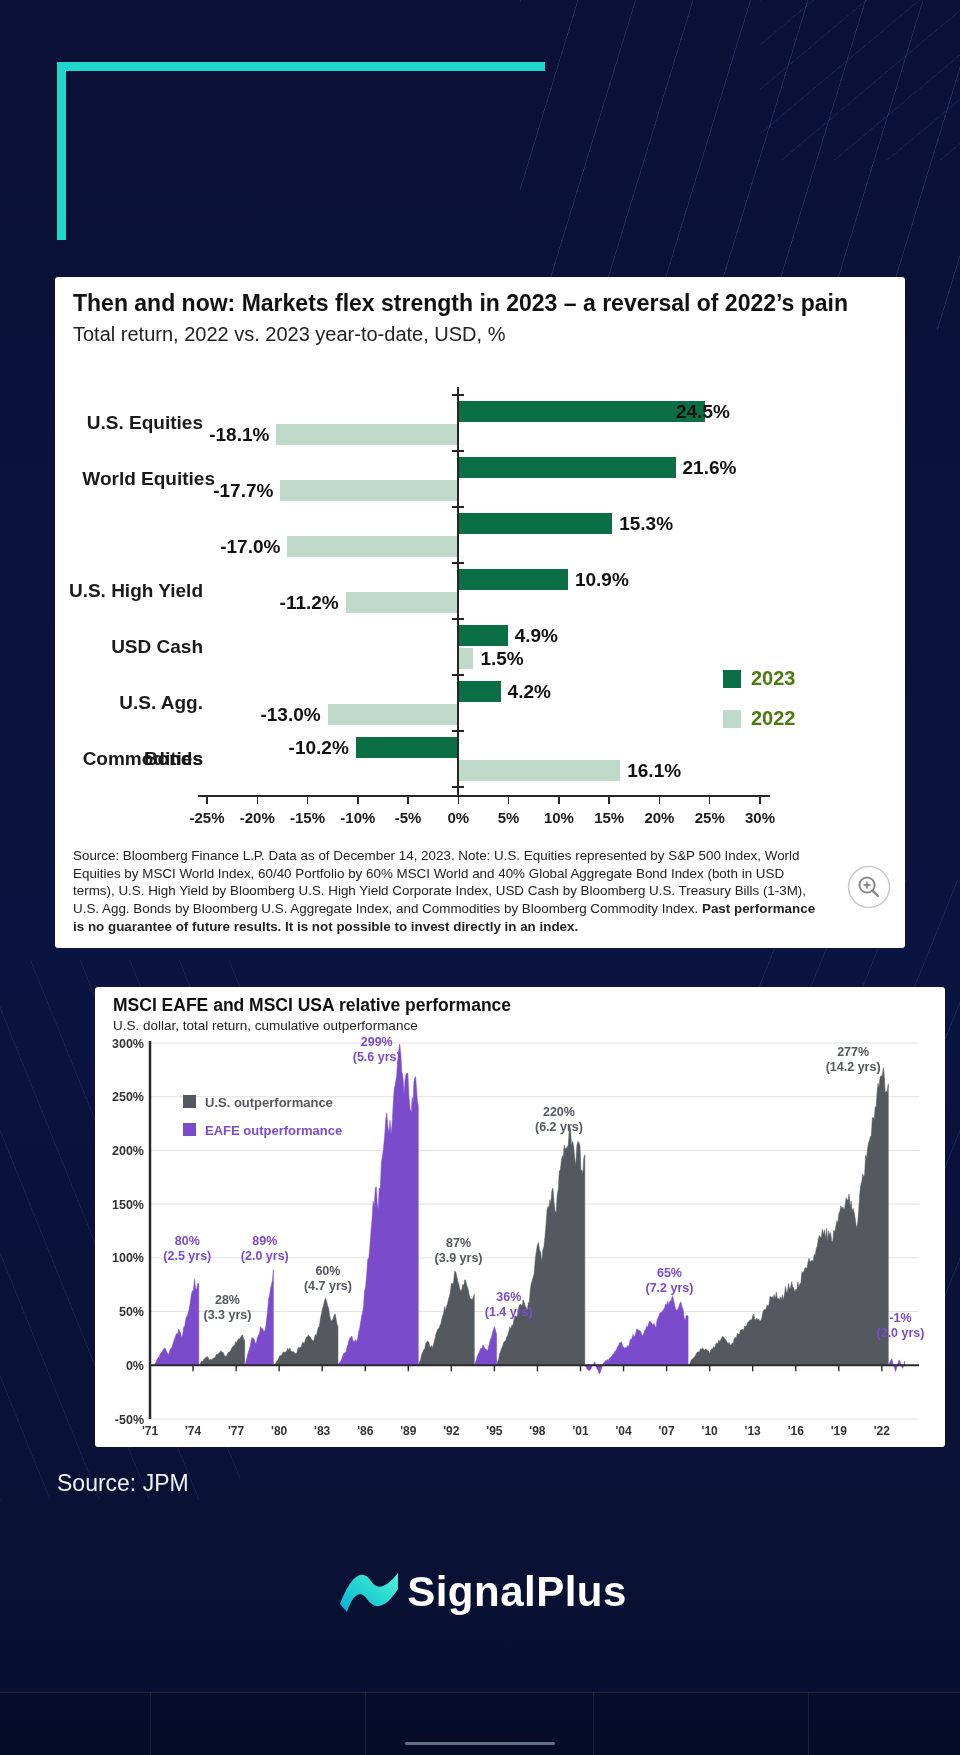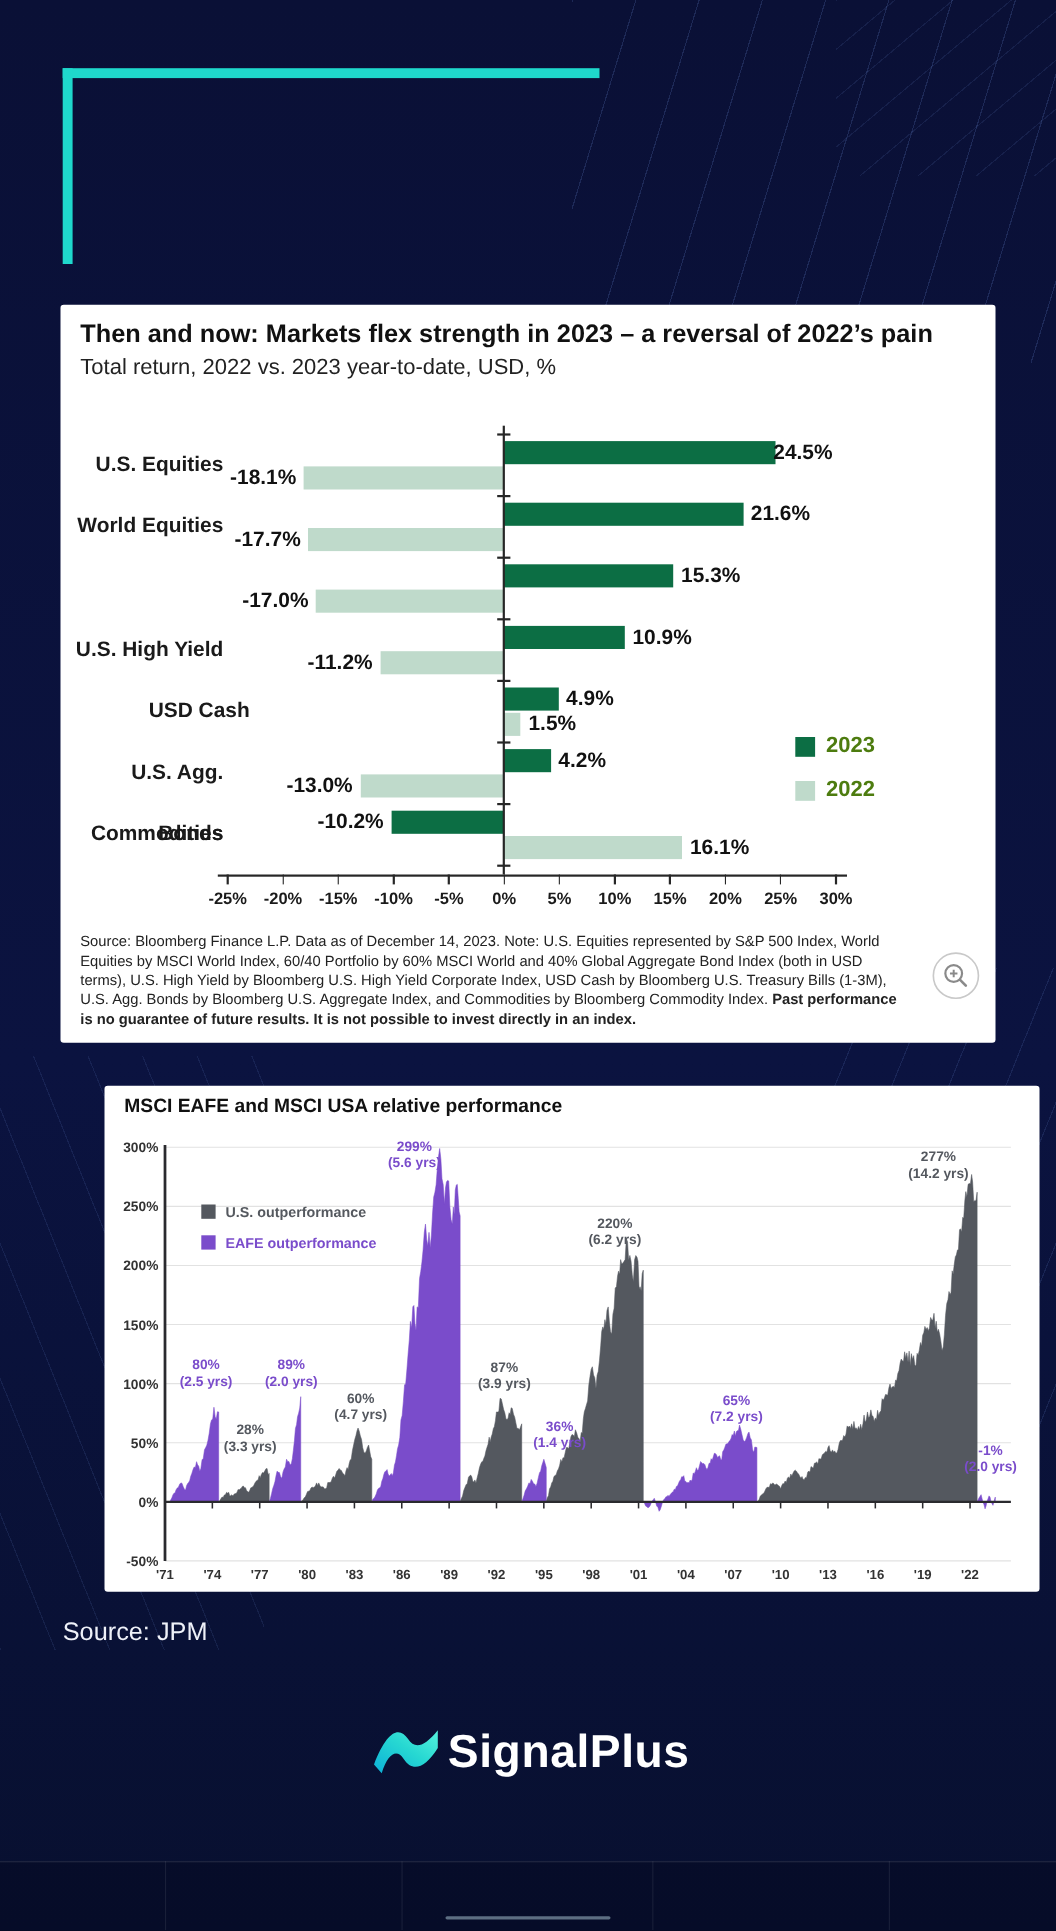--- a/index.html
+++ b/index.html
@@ -65,38 +65,38 @@
 
   <div class="accent-top"></div>
   <div class="accent-left"></div>
 
   <div class="card" id="card1">
     <div class="c1-title">Then and now: Markets flex strength in 2023 – a reversal of 2022’s pain</div>
     <div class="c1-sub">Total return, 2022 vs. 2023 year-to-date, USD, %</div>
     <div id="c1-plot">
         <div class="c1-lab" style="top: 0px; line-height: 56px;">U.S. Equities</div>
         <div class="c1-bar" style="left: 403.364px; top: 6px; width: 246.336px; height: 21px; background: rgb(12, 110, 68);"></div>
-        <div class="c1-val" style="top: 6px; left: 648px;">24.5%</div>
+        <div class="c1-val" style="top: 6px; left: 621px;">24.5%</div>
         <div class="c1-bar" style="left: 221.376px; top: 29px; width: 181.987px; height: 21px; background: rgb(191, 218, 203);"></div>
         <div class="c1-val" style="top: 29px; left: 214.376px; transform: translateX(-100%);">-18.1%</div>
-        <div class="c1-lab" style="top: 56px; line-height: 56px;">World Equities</div>
+        <div class="c1-lab" style="top: 56px; line-height: 56px; margin-left: 12px;">World Equities</div>
         <div class="c1-bar" style="left: 403.364px; top: 62px; width: 217.178px; height: 21px; background: rgb(12, 110, 68);"></div>
         <div class="c1-val" style="top: 62px; left: 627.542px;">21.6%</div>
         <div class="c1-bar" style="left: 225.398px; top: 85px; width: 177.965px; height: 21px; background: rgb(191, 218, 203);"></div>
         <div class="c1-val" style="top: 85px; left: 218.398px; transform: translateX(-100%);">-17.7%</div>
         <div class="c1-bar" style="left: 403.364px; top: 118px; width: 153.835px; height: 21px; background: rgb(12, 110, 68);"></div>
         <div class="c1-val" style="top: 118px; left: 564.198px;">15.3%</div>
         <div class="c1-bar" style="left: 232.436px; top: 141px; width: 170.927px; height: 21px; background: rgb(191, 218, 203);"></div>
         <div class="c1-val" style="top: 141px; left: 225.436px; transform: translateX(-100%);">-17.0%</div>
         <div class="c1-lab" style="top: 168px; line-height: 56px;">U.S. High Yield</div>
         <div class="c1-bar" style="left: 403.364px; top: 174px; width: 109.595px; height: 21px; background: rgb(12, 110, 68);"></div>
         <div class="c1-val" style="top: 174px; left: 519.958px;">10.9%</div>
         <div class="c1-bar" style="left: 290.753px; top: 197px; width: 112.611px; height: 21px; background: rgb(191, 218, 203);"></div>
         <div class="c1-val" style="top: 197px; left: 283.753px; transform: translateX(-100%);">-11.2%</div>
-        <div class="c1-lab" style="top: 224px; line-height: 56px; padding-left: 24px;">USD Cash</div>
+        <div class="c1-lab" style="top: 224px; line-height: 56px;">USD Cash</div>
         <div class="c1-bar" style="left: 403.364px; top: 230px; width: 49.2673px; height: 21px; background: rgb(12, 110, 68);"></div>
         <div class="c1-val" style="top: 230px; left: 459.631px;">4.9%</div>
         <div class="c1-bar" style="left: 403.364px; top: 253px; width: 15.0818px; height: 21px; background: rgb(191, 218, 203);"></div>
         <div class="c1-val" style="top: 253px; left: 425.445px;">1.5%</div>
         <div class="c1-lab" style="top: 280px; line-height: 56px;">U.S. Agg. Bonds</div>
         <div class="c1-bar" style="left: 403.364px; top: 286px; width: 42.2291px; height: 21px; background: rgb(12, 110, 68);"></div>
         <div class="c1-val" style="top: 286px; left: 452.593px;">4.2%</div>
         <div class="c1-bar" style="left: 272.655px; top: 309px; width: 130.709px; height: 21px; background: rgb(191, 218, 203);"></div>
         <div class="c1-val" style="top: 309px; left: 265.655px; transform: translateX(-100%);">-13.0%</div>
         <div class="c1-lab" style="top: 336px; line-height: 56px;">Commodities</div>
@@ -154,20 +154,21 @@
         <circle cx="20" cy="20" r="7.6" fill="none" stroke="#8a8a8a" stroke-width="2"></circle>
         <line x1="25.6" y1="25.6" x2="31" y2="31" stroke="#8a8a8a" stroke-width="2.4" stroke-linecap="round"></line>
         <line x1="20" y1="16.6" x2="20" y2="23.4" stroke="#8a8a8a" stroke-width="1.8"></line>
         <line x1="16.6" y1="20" x2="23.4" y2="20" stroke="#8a8a8a" stroke-width="1.8"></line>
       </svg>
     </div>
   </div>
 
   <div class="card" id="card2">
     <div class="c2-title">MSCI EAFE and MSCI USA relative performance</div>
+    <div class="c2-sub">U.S. dollar, total return, cumulative outperformance</div>
     <svg id="c2-svg" width="814" height="410">
         <line x1="37" y1="6" x2="806" y2="6" stroke="#e2e2e2" stroke-width="1"></line>
         <text x="31" y="10.5" text-anchor="end" font-size="12.5" font-weight="700" fill="#333" font-family="&quot;Liberation Sans&quot;,sans-serif">300%</text>
         <line x1="37" y1="59.715" x2="806" y2="59.715" stroke="#e2e2e2" stroke-width="1"></line>
         <text x="31" y="64.215" text-anchor="end" font-size="12.5" font-weight="700" fill="#333" font-family="&quot;Liberation Sans&quot;,sans-serif">250%</text>
         <line x1="37" y1="113.43" x2="806" y2="113.43" stroke="#e2e2e2" stroke-width="1"></line>
         <text x="31" y="117.93" text-anchor="end" font-size="12.5" font-weight="700" fill="#333" font-family="&quot;Liberation Sans&quot;,sans-serif">200%</text>
         <line x1="37" y1="167.145" x2="806" y2="167.145" stroke="#e2e2e2" stroke-width="1"></line>
         <text x="31" y="171.645" text-anchor="end" font-size="12.5" font-weight="700" fill="#333" font-family="&quot;Liberation Sans&quot;,sans-serif">150%</text>
         <line x1="37" y1="220.86" x2="806" y2="220.86" stroke="#e2e2e2" stroke-width="1"></line>

